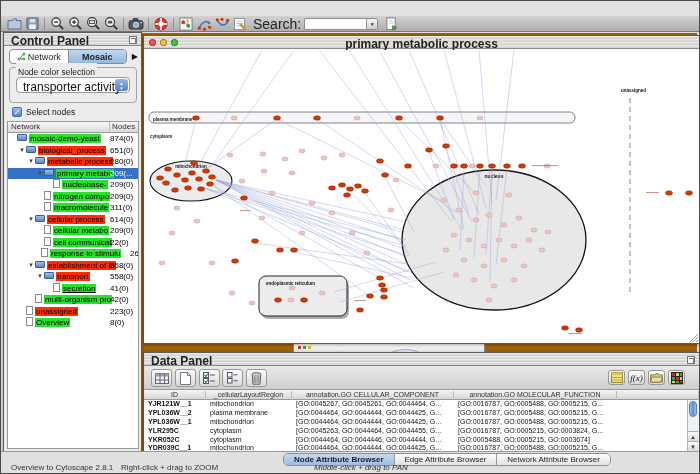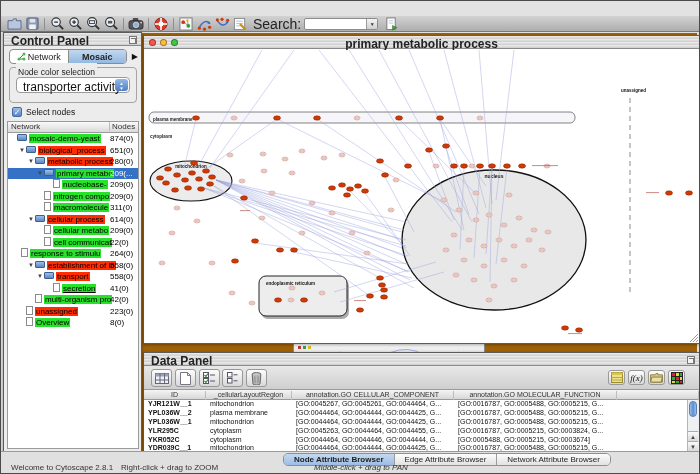--- a/index.html
+++ b/index.html
@@ -666,34 +666,34 @@
           <div class="trow" style="padding-left: 1px;"><span class="tri"></span><span class="ticon folder"></span><span class="tlabel green">mosaic-demo-yeast</span><span class="tcount">874(0)</span></div>
           <div class="trow" style="padding-left: 10px;"><span class="tri">▼</span><span class="ticon folder"></span><span class="tlabel red">biological_process</span><span class="tcount">651(0)</span></div>
           <div class="trow" style="padding-left: 19px;"><span class="tri">▼</span><span class="ticon folder"></span><span class="tlabel red">metabolic process</span><span class="tcount">280(0)</span></div>
           <div class="trow sel" style="padding-left: 28px;"><span class="tri">▼</span><span class="ticon folder"></span><span class="tlabel green">primary metabo</span><span class="tcount">209(...</span></div>
           <div class="trow" style="padding-left: 37px;"><span class="tri"></span><span class="ticon file"></span><span class="tlabel green">nucleobase-</span><span class="tcount">209(0)</span></div>
           <div class="trow" style="padding-left: 28px;"><span class="tri"></span><span class="ticon file"></span><span class="tlabel green">nitrogen compo</span><span class="tcount">209(0)</span></div>
           <div class="trow" style="padding-left: 28px;"><span class="tri"></span><span class="ticon file"></span><span class="tlabel green">macromolecule</span><span class="tcount">311(0)</span></div>
           <div class="trow" style="padding-left: 19px;"><span class="tri">▼</span><span class="ticon folder"></span><span class="tlabel red">cellular process</span><span class="tcount">614(0)</span></div>
           <div class="trow" style="padding-left: 28px;"><span class="tri"></span><span class="ticon file"></span><span class="tlabel green">cellular metabo</span><span class="tcount">209(0)</span></div>
           <div class="trow" style="padding-left: 28px;"><span class="tri"></span><span class="ticon file"></span><span class="tlabel green">cell communicat</span><span class="tcount">22(0)</span></div>
-          <div class="trow" style="padding-left: 5px;"><span class="tri"></span><span class="ticon file"></span><span class="tlabel green">response to stimulu</span><span class="tcount">264(0)</span></div>
+          <div class="trow" style="padding-left: 5px; margin-left: 20px;"><span class="tri"></span><span class="ticon file"></span><span class="tlabel green">response to stimulu</span><span class="tcount">264(0)</span></div>
           <div class="trow" style="padding-left: 19px;"><span class="tri">▼</span><span class="ticon folder"></span><span class="tlabel red">establishment of lo</span><span class="tcount">558(0)</span></div>
           <div class="trow" style="padding-left: 28px;"><span class="tri">▼</span><span class="ticon folder"></span><span class="tlabel red">transport</span><span class="tcount">558(0)</span></div>
           <div class="trow" style="padding-left: 37px; text-decoration: underline;"><span class="tri"></span><span class="ticon file"></span><span class="tlabel green">secretion</span><span class="tcount">41(0)</span></div>
           <div class="trow" style="padding-left: 19px;"><span class="tri"></span><span class="ticon file"></span><span class="tlabel green">multi-organism pro</span><span class="tcount">42(0)</span></div>
           <div class="trow" style="padding-left: 10px;"><span class="tri"></span><span class="ticon file"></span><span class="tlabel red">unassigned</span><span class="tcount">223(0)</span></div>
           <div class="trow" style="padding-left: 10px;"><span class="tri"></span><span class="ticon file"></span><span class="tlabel green">Overview</span><span class="tcount">8(0)</span></div>
         </div>
     </div>
   </div>
 
   <div class="bottombar">
     <div class="attrtabs" id="attr-tabs">
         <span class="atab sel">Node Attribute Browser</span>
         <span class="atab">Edge Attribute Browser</span>
         <span class="atab">Network Attribute Browser</span>
       </div>
-    <span class="status s1">Welcome to Cytoscape 2.8.1</span>
+    <span class="status s1">Overview to Cytoscape 2.8.1</span>
     <span class="status s2">Right-click + drag to ZOOM</span>
     <span class="status s3">Middle-click + drag to PAN</span>
   </div>
 </div>
 
 </body></html>

